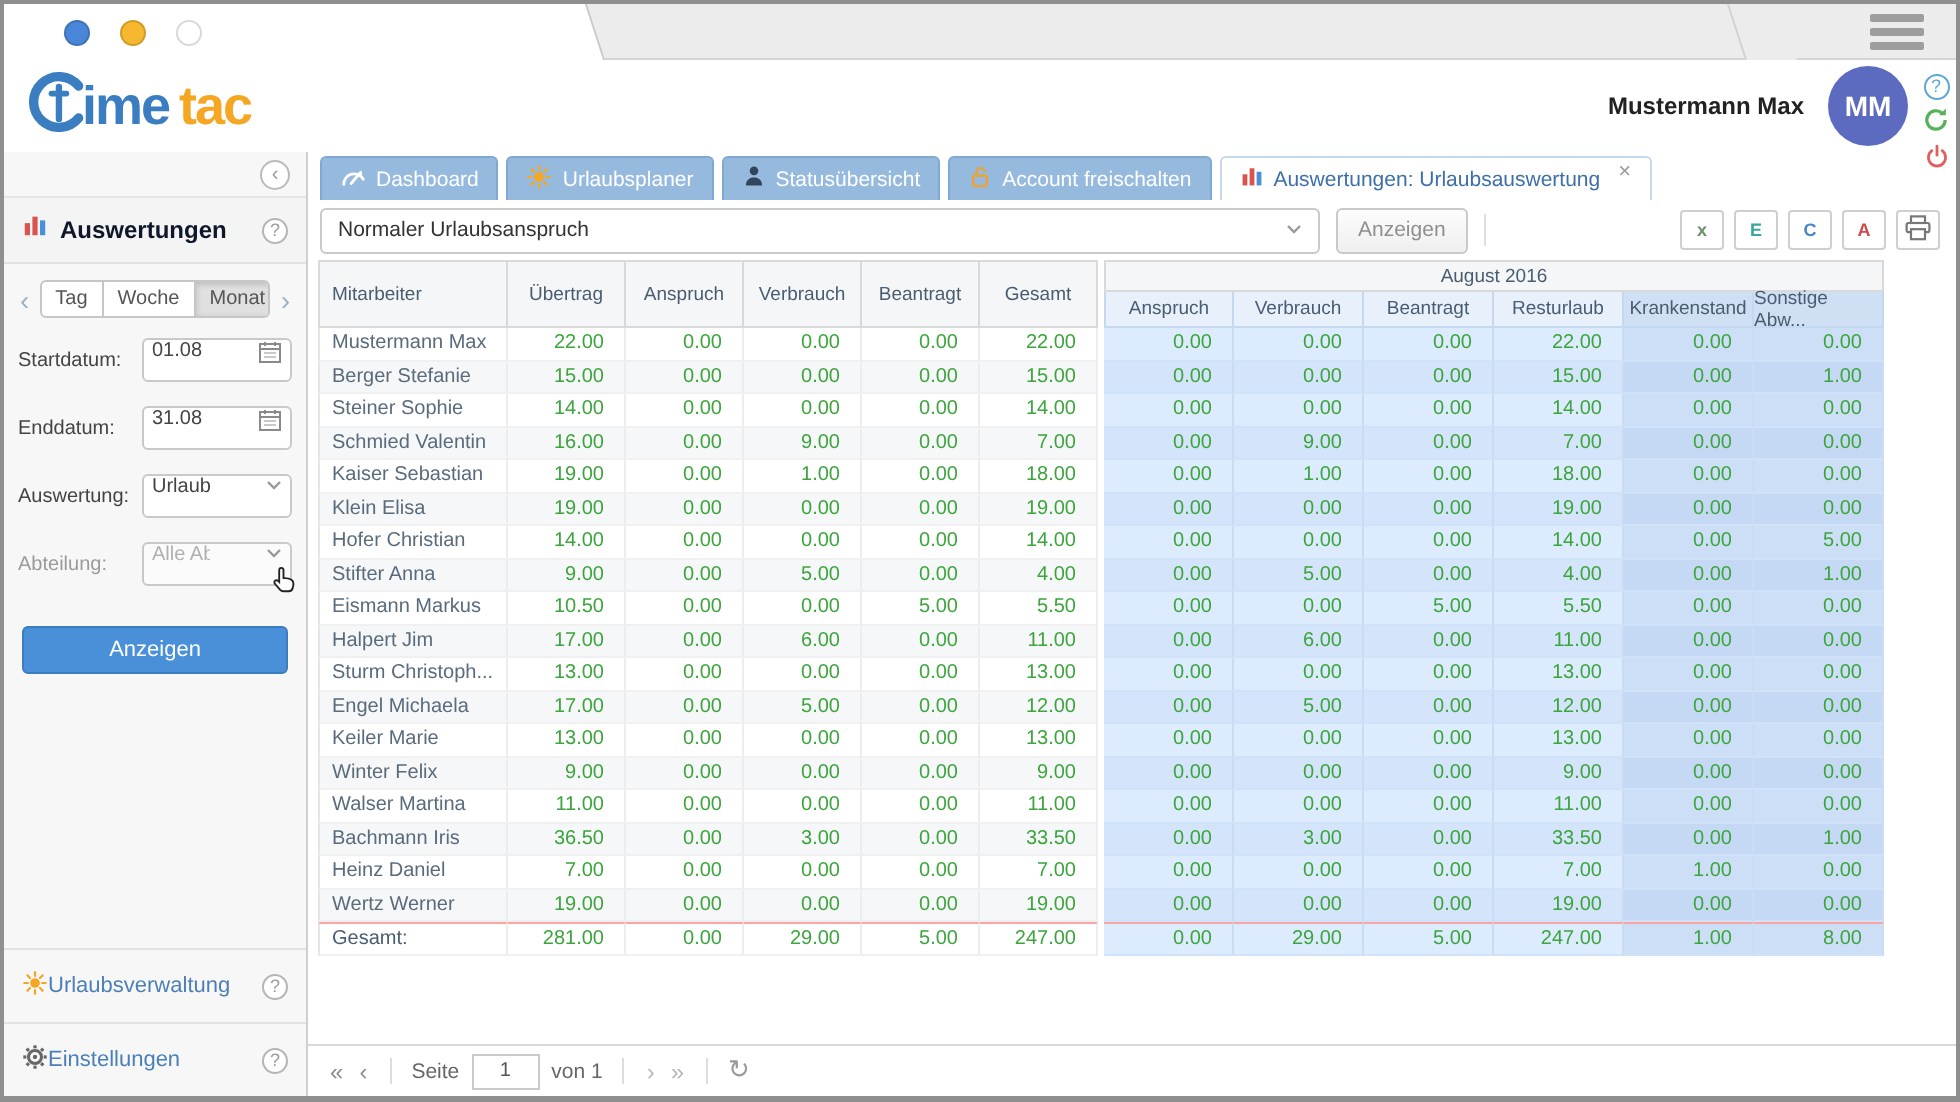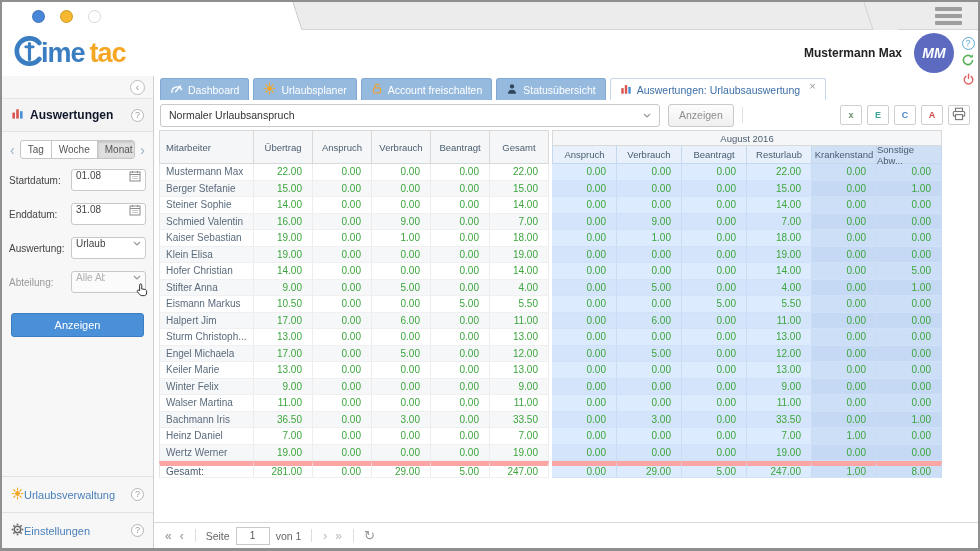--- a/index.html
+++ b/index.html
@@ -16,21 +16,21 @@
   .hamburger{position:absolute;right:16px;top:5px;z-index:2;}
   .hamburger div{width:27px;height:4px;background:#9d9d9d;border-radius:1px;margin-bottom:3px;}
 
   
   .header{height:46px;background:#fff;display:flex;align-items:center;flex:none;position:relative;}
   .logo{display:flex;align-items:center;margin-left:12px;}
   .logo-text1{font-size:27px;font-weight:700;color:#3a7ec1;letter-spacing:-1px;margin-left:-3px;}
   .logo-text2{font-size:27px;font-weight:700;color:#f5a623;letter-spacing:-1px;margin-left:5px;}
   .user-box{margin-left:auto;display:flex;align-items:center;}
   .user-name{font-size:12px;font-weight:700;color:#222;margin-right:12px;}
-  .avatar{width:40px;height:40px;border-radius:50%;background:#5c6bc0;color:#fff;font-size:14px;font-weight:700;display:flex;align-items:center;justify-content:center;margin-right:24px;font-style:italic;}
+  .avatar{width:40px;height:40px;border-radius:50%;background:#5c6bc0;color:#fff;font-size:14px;font-weight:700;display:flex;align-items:center;justify-content:center;margin-right:24px;}
   .rail{position:absolute;right:3px;top:34px;display:flex;flex-direction:column;gap:5px;align-items:center;z-index:5;}
   .rail-btn{width:14px;height:14px;display:flex;align-items:center;justify-content:center;cursor:pointer;}
   .help-bubble{width:13px;height:13px;border-radius:50%;border:1px solid #5aa7d8;color:#5aa7d8;font-size:9px;line-height:11px;text-align:center;}
 
   
   .appbody{flex:1;display:flex;min-height:0;}
   .sidebar{width:152px;flex:none;background:#f7f7f7;border-right:1px solid #cfcfcf;display:flex;flex-direction:column;position:relative;}
   .sb-top{height:22px;position:relative;}
   .collapse-btn{position:absolute;right:8px;top:4px;width:15px;height:15px;border:1px solid #bbb;border-radius:50%;color:#999;font-size:10px;line-height:13px;text-align:center;background:#fff;cursor:pointer;}
   .sb-head{display:flex;align-items:center;padding:7px 9px 7px 9px;border-top:1px solid #e5e5e5;background:#f4f4f4;}
@@ -87,21 +87,21 @@
   .th2.dark{background:#cfe0f5;}
   .td{height:16.5px;display:flex;align-items:center;font-size:10px;flex:none;}
   .td.name{justify-content:flex-start;padding-left:6px;color:#5a6b7c;border-left:1px solid #e5e5e5;}
   .td.num{justify-content:flex-end;padding-right:10px;color:#3ca53c;}
   .trow .td{border-right:1px solid #ededed;border-bottom:1px solid #f0f0f0;}
   .trow.even .td{background:#f6f7f8;}
   .trow .td.blue{border-right:1px solid #c9dcf3;border-bottom:1px solid #cfe2f7;background:#dcebfd;}
   .trow .td.blue.dark{background:#cddff7;}
   .trow.even .td.blue{background:#d4e4fa;}
   .trow.even .td.blue.dark{background:#c6d9f4;}
-  .trow.total .td{background:#fff;border-top:5px solid #fca5a5;color:#4a5d70;}
+  .trow.total .td{background:#fff;border-top:1px solid #fca5a5;color:#4a5d70;}
   .trow.total .td.num{color:#3ca53c;}
   .trow.total .td.blue{background:#dcebfd;}
   .trow.total .td.blue.dark{background:#cddff7;}
 
   
   .pagebar{height:26px;border-top:1px solid #d9d9d9;display:flex;align-items:center;padding:0 10px;font-size:10.5px;color:#666;background:#fff;flex:none;gap:6px;}
   .pg-ico{color:#8c8c8c;font-size:12px;cursor:pointer;padding:0 1px;}
   .pg-ico.dim{color:#b8b8b8;}
   .vline{width:1px;height:13px;background:#ddd;margin:0 4px;}
   .page-input{width:34px;height:18px;border:1px solid #c9c9c9;text-align:center;font-size:10px;color:#555;font-family:inherit;}
@@ -305,32 +305,32 @@
                   <line x1="7" y1="10.8" x2="7" y2="12.8"></line>
                   <line x1="9.7" y1="4.3" x2="11.1" y2="2.9"></line>
                   <line x1="2.9" y1="11.1" x2="4.3" y2="9.7"></line>
                   <line x1="9.7" y1="9.7" x2="11.1" y2="11.1"></line>
                   <line x1="2.9" y1="2.9" x2="4.3" y2="4.3"></line>
                 </g>
               </svg></span>
             <span class="tab-label">Urlaubsplaner</span>
           </div>
           <div class="tab">
+            <span class="tab-icon"><svg width="12" height="12" viewBox="0 0 14 14">
+                <circle cx="7" cy="4" r="2.5" fill="#31465c"></circle>
+                <path d="M2.3 12.5c0-3.1 2.1-4.6 4.7-4.6s4.7 1.5 4.7 4.6z" fill="#31465c"></path>
+              </svg></span>
+            <span class="tab-label">Statusübersicht</span>
+          </div>
+          <div class="tab">
             <span class="tab-icon"><svg width="12" height="13" viewBox="0 0 14 14">
                 <rect x="3" y="6.2" width="8" height="6" rx="1" fill="none" stroke="#e8a33d" stroke-width="1.5"></rect>
                 <path d="M5 6V4.1a2.3 2.3 0 0 1 4.6 0" fill="none" stroke="#e8a33d" stroke-width="1.5"></path>
               </svg></span>
             <span class="tab-label">Account freischalten</span>
-          </div>
-          <div class="tab">
-            <span class="tab-icon"><svg width="12" height="12" viewBox="0 0 14 14">
-                <circle cx="7" cy="4" r="2.5" fill="#31465c"></circle>
-                <path d="M2.3 12.5c0-3.1 2.1-4.6 4.7-4.6s4.7 1.5 4.7 4.6z" fill="#31465c"></path>
-              </svg></span>
-            <span class="tab-label">Statusübersicht</span>
           </div>
           <div class="tab active">
             <span class="tab-icon"><svg width="12" height="12" viewBox="0 0 14 14">
                 <rect x="1.5" y="6" width="2.8" height="6.5" fill="#d9534f"></rect>
                 <rect x="5.6" y="2.5" width="2.8" height="10" fill="#d9534f"></rect>
                 <rect x="9.7" y="4.5" width="2.8" height="8" fill="#4a90d9"></rect>
               </svg></span>
             <span class="tab-label">Auswertungen: Urlaubsauswertung</span>
             <span class="tab-close">×</span>
           </div>

